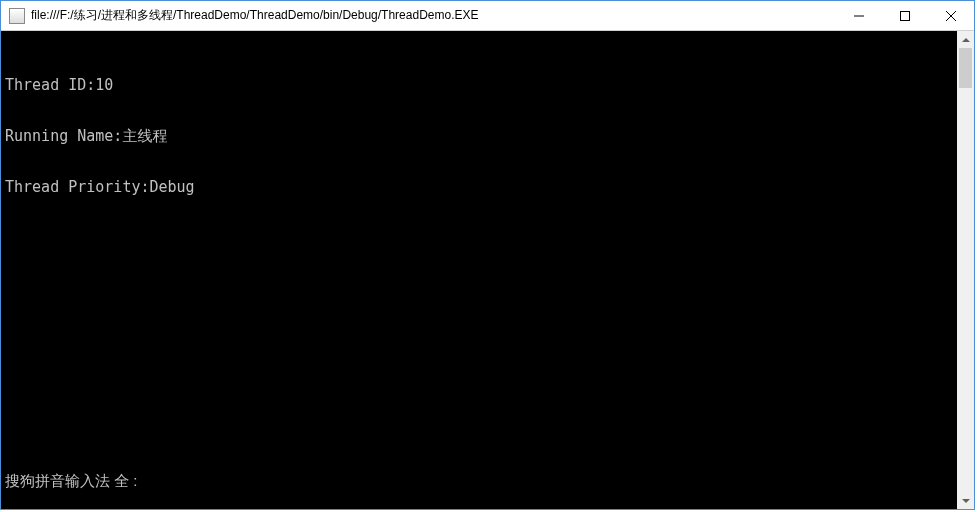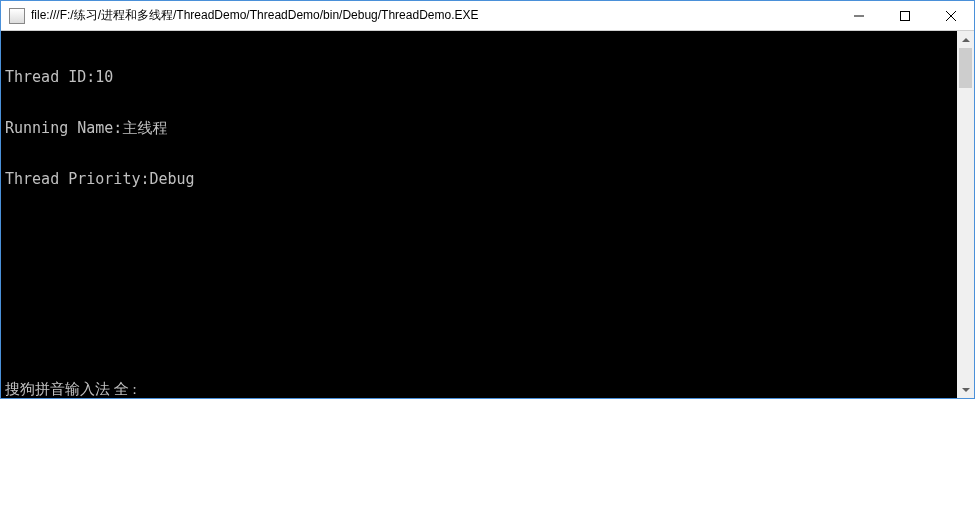--- a/index.html
+++ b/index.html
@@ -10,21 +10,21 @@
     body {
       font-family: "Microsoft YaHei", "SimSun", sans-serif;
       background: #ffffff;
       width: 977px;
       height: 512px;
       overflow: hidden;
       position: relative;
     }
     .window {
       width: 975px;
-      height: 399px;
+      height: 510px;
       border: 1px solid #4a90d9;
       background: #f0abfc;
       display: flex;
       flex-direction: column;
     }
     .titlebar {
       height: 30px;
       background: #ffffff;
       display: flex;
       align-items: center;
@@ -66,34 +66,34 @@
       display: flex;
       background: #000000;
     }
     .console-content {
       flex: 1;
       background: #000000;
       color: #c0c0c0;
       font-family: "NSimSun", "SimSun", "Consolas", monospace;
       font-size: 15px;
       line-height: 17px;
-      padding: 4px 4px;
+      padding: 12px 4px;
       position: relative;
       white-space: pre;
       border-radius: 27px;
     }
     .console-line {
       display: block;
     }
     .ime-status {
       position: absolute;
-      bottom: 0;
+      bottom: 20px;
       left: 4px;
       color: #c0c0c0;
-      font-family: Liberation Serif, serif;
+      font-family: Liberation Sans, sans-serif;
       font-size: 15px;
     }
     .scrollbar {
       width: 17px;
       background: #f0f0f0;
       display: flex;
       flex-direction: column;
     }
     .scroll-btn {
       height: 17px;

